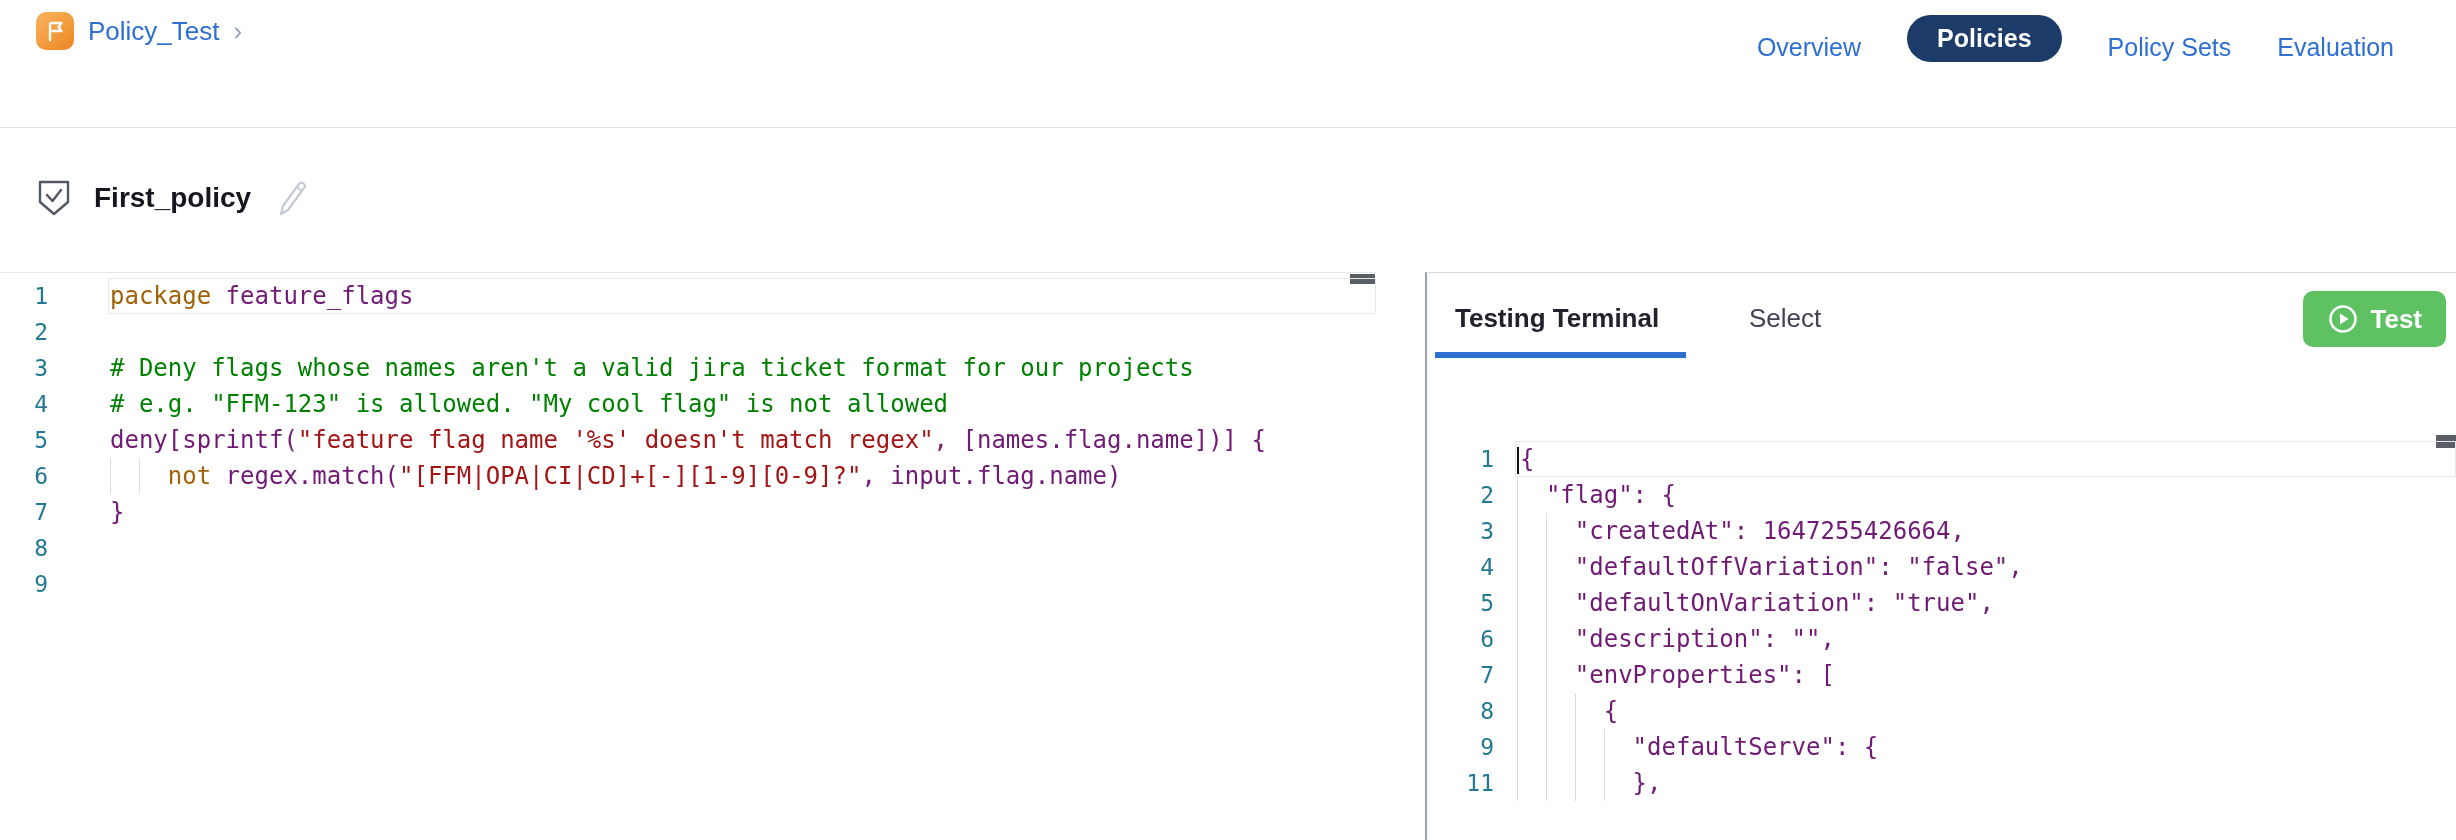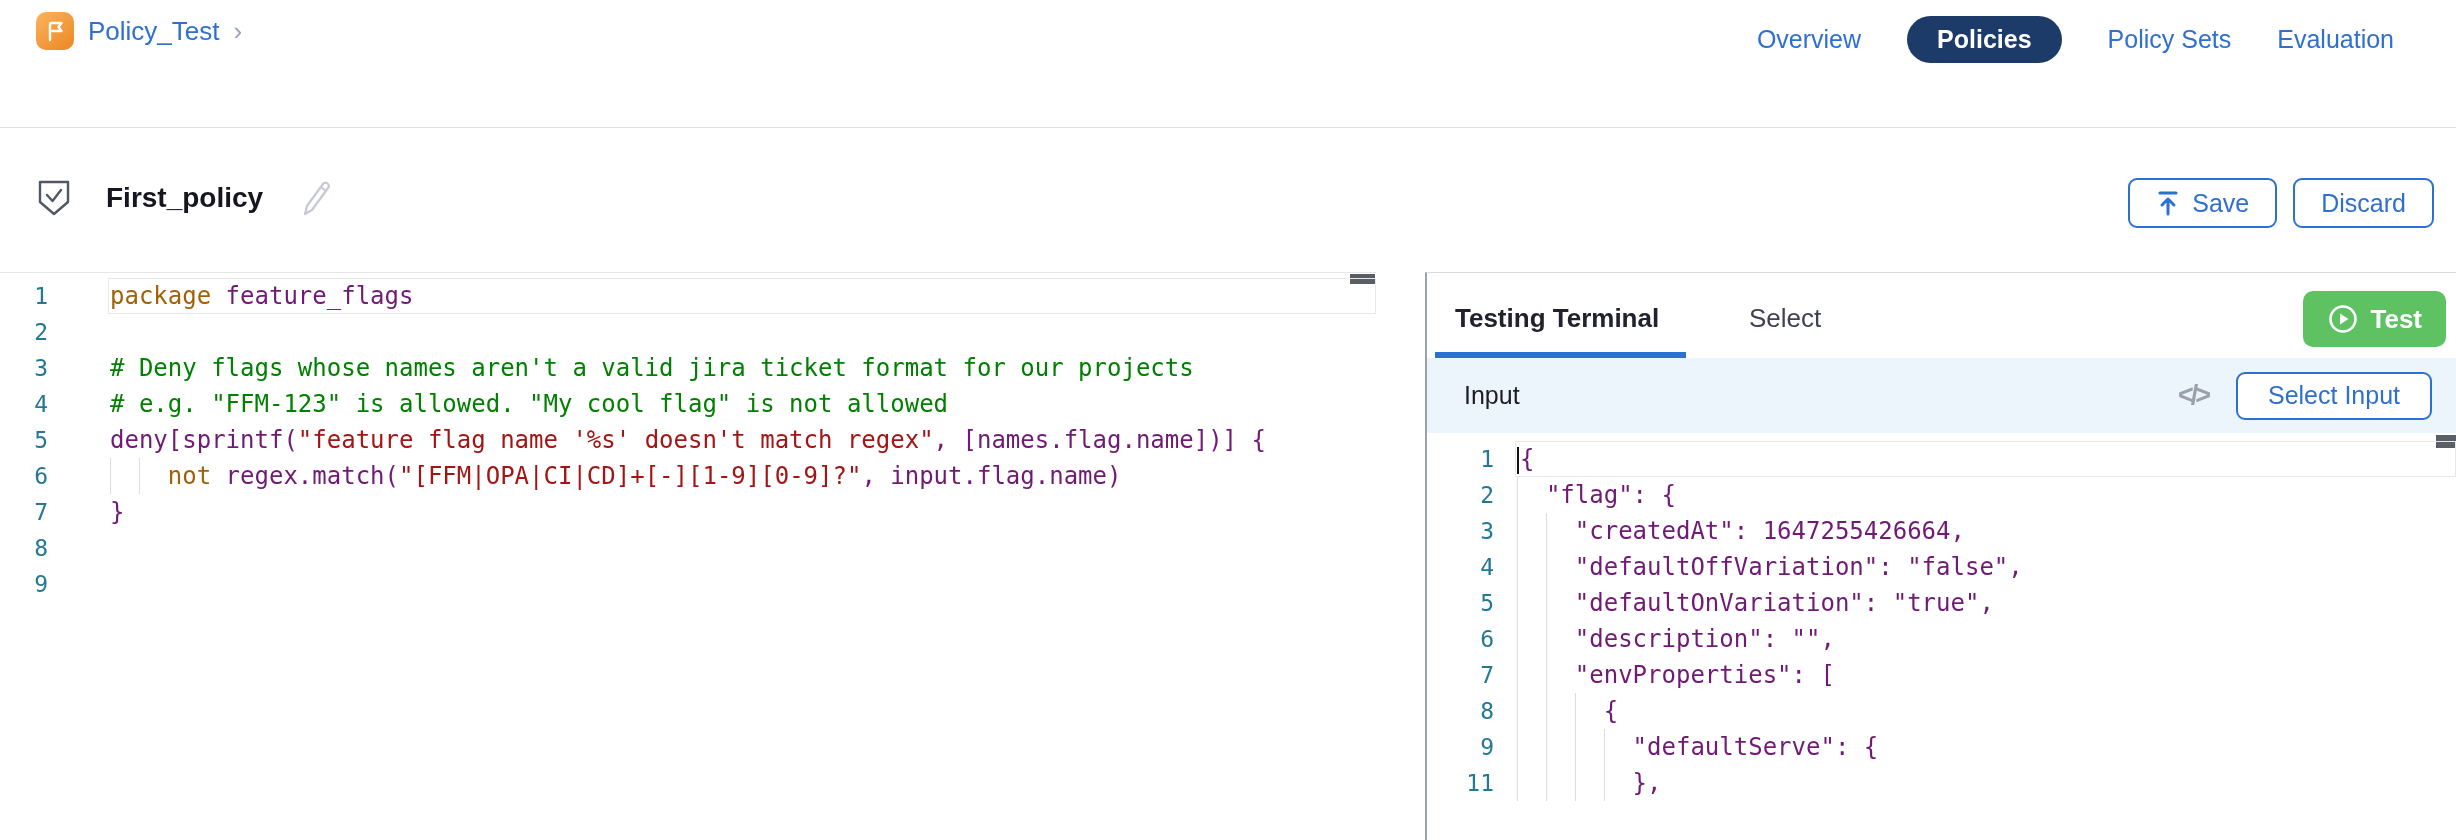--- a/index.html
+++ b/index.html
@@ -8,26 +8,26 @@
     position:relative; width:2456px; height:840px; overflow:hidden;
     background:#fff; font-family:"Liberation Sans", sans-serif; color:#1d1d2b;
   }
   
   .breadcrumb { position:absolute; left:36px; top:12px; display:flex; align-items:center; gap:14px; }
   .logo { width:38px; height:38px; border-radius:10px; background:linear-gradient(140deg,#f9b35f 0%,#ec8722 100%);
           display:flex; align-items:center; justify-content:center; }
   .crumb-link { color:#2e6fd2; font-size:26px; font-weight:500; cursor:pointer; }
   .crumb-chevron { color:#9aa2b5; font-size:26px; line-height:26px; }
   .page-title { position:absolute; left:36px; top:44px; font-size:38px; font-weight:700; color:#1c1c28; letter-spacing:-0.5px; }
-  .nav { position:absolute; top:16px; right:62px; display:flex; align-items:center; gap:46px; height:46px;margin-left:48px; }
+  .nav { position:absolute; top:16px; right:62px; display:flex; align-items:flex-end; gap:46px; height:46px;margin-left:48px; }
   .nav-item { color:#2e6fd2; font-size:25px; font-weight:500; cursor:pointer; white-space:nowrap; }
   .nav-item.active { background:#1c3b69; color:#fff; border-radius:26px; padding:9px 30px; font-weight:600; }
   .header-divider { position:absolute; top:127px; left:0; width:100%; height:1px; background:#e0e1e8; }
   
-  .policy-row { position:absolute; left:36px; top:178px; display:flex; align-items:center; gap:34px; }
+  .policy-row { position:absolute; left:36px; top:178px; display:flex; align-items:center; gap:22px; }
   .policy-name { font-size:28px; font-weight:700; color:#16161f; }
   .action-buttons { position:absolute; top:178px; right:22px; display:flex; gap:16px; }
   .btn-outline { height:50px; padding:0 26px; border:2px solid #2e6fd2; border-radius:9px; color:#2e6fd2;
                  font-size:25px; font-weight:500; background:#fff; display:flex; align-items:center; gap:12px; cursor:pointer;
                  font-family:"Liberation Sans",sans-serif; }
   
   .codeline { display:flex; height:36px; line-height:36px; font-family:"DejaVu Sans Mono",monospace; font-size:24px; }
   .ln { text-align:right; color:#237893; font-size:23px; flex:0 0 auto; }
   .code { flex:1; position:relative; white-space:pre; padding-left:2px; color:#000; }
   .kw { color:#a16207; } .c { color:#008000; } .s { color:#a31515; } .p { color:#701a75; }
@@ -92,34 +92,20 @@
       </svg>
     </span>
     <span class="policy-name">First_policy</span>
     <span style="cursor:pointer;">
       <svg width="36" height="40" viewBox="0 0 36 40">
         <path d="M8 36 L10 28 L26 6 Q28 3.5 30.5 5.5 Q33 7.5 31 10 L15 32 Z" fill="none" stroke="#c6c9d6" stroke-width="2.2" stroke-linejoin="round"></path>
         <path d="M24 9 L29 13" stroke="#c6c9d6" stroke-width="2.2"></path>
       </svg>
     </span>
   </div>
-  <div class="action-buttons">
-    <button class="btn-outline">
-      <span>
-        <svg width="24" height="28" viewBox="0 0 24 28">
-          <path d="M4 4 H20" stroke="#2e6fd2" stroke-width="3.2" stroke-linecap="round"></path>
-          <path d="M12 25 V10 M12 10 L6 16 M12 10 L18 16" fill="none" stroke="#2e6fd2" stroke-width="3" stroke-linecap="round" stroke-linejoin="round"></path>
-        </svg>
-      </span>
-      <span>Save</span>
-    </button>
-    <button class="btn-outline">
-      <span>Discard</span>
-    </button>
-  </div>
 
   <div class="editor-left" id="editor-left">
     <div class="vthumb"></div>
   <div class="codeline current">
         <div class="ln">1</div>
         <div class="code"><span class="kw">package</span><span class="p"> feature_flags</span></div>
       </div>
       <div class="codeline">
         <div class="ln">2</div>
         <div class="code"></div>
@@ -162,29 +148,20 @@
       <button class="test-btn">
         <span>
           <svg width="32" height="32" viewBox="0 0 32 32">
             <circle cx="16" cy="16" r="12.5" fill="none" stroke="#ffffff" stroke-width="2.6"></circle>
             <path d="M13 10.5 L21.5 16 L13 21.5 Z" fill="#ffffff"></path>
           </svg>
         </span>
         <span>Test</span>
       </button>
     </div>
-    <div class="input-bar">
-      <span class="input-label">Input</span>
-      <span class="input-actions">
-        <span class="code-icon">&lt;/&gt;</span>
-        <button class="select-input-btn">
-          <span>Select Input</span>
-        </button>
-      </span>
-    </div>
     <div class="editor-right" id="editor-right">
       <div class="vthumb"></div>
     <div class="codeline current">
           <div class="ln">1</div>
           <div class="code"><span class="cursor"></span><span class="p">{</span></div>
         </div>
         <div class="codeline">
           <div class="ln">2</div>
           <div class="code"><i class="ig" style="left: calc(0ch + 2px);"></i><span class="p">  "flag": {</span></div>
         </div>

